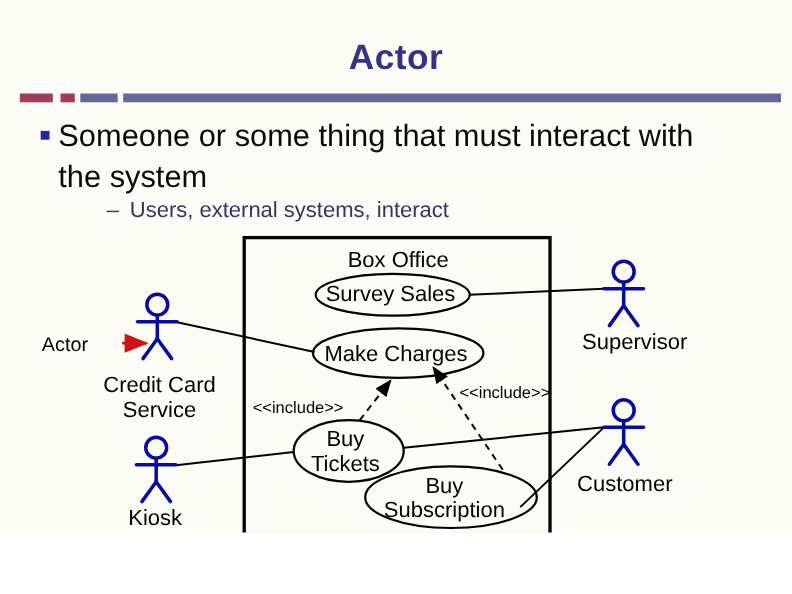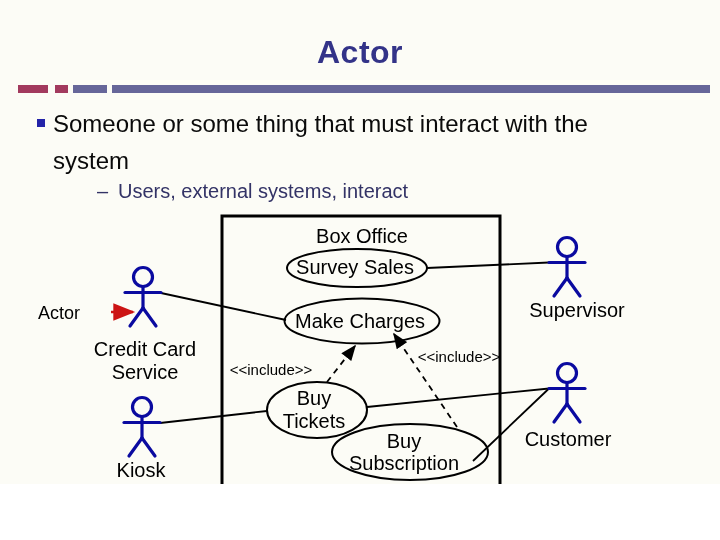--- a/index.html
+++ b/index.html
@@ -20,21 +20,21 @@
   .bar1 { left:18px;  width:30px; }
   .bar2 { left:55px;  width:13px; }
   .bar3 { left:73px;  width:34px; }
   .bar4 { left:112px; width:598px; }
 
   .bullet-square {
     left:37px; top:119px; width:8px; height:8px; background:#2323A8;
   }
   .bullet-main {
     left:53px; top:105px; width:600px;
-    font-size:24px; line-height:37px; color:#0A0A0A;
+    font-size:28px; line-height:37px; color:#0A0A0A;
   }
   .sub-dash {
     left:97px; top:180px; font-size:20px; color:#333366;
   }
   .sub-text {
     left:118px; top:180px; font-size:20px; color:#333366;
   }
 
   svg.diagram { position:absolute; left:0; top:0; }
   svg.diagram text { font-family:"Liberation Sans", sans-serif; fill:#000000; }

